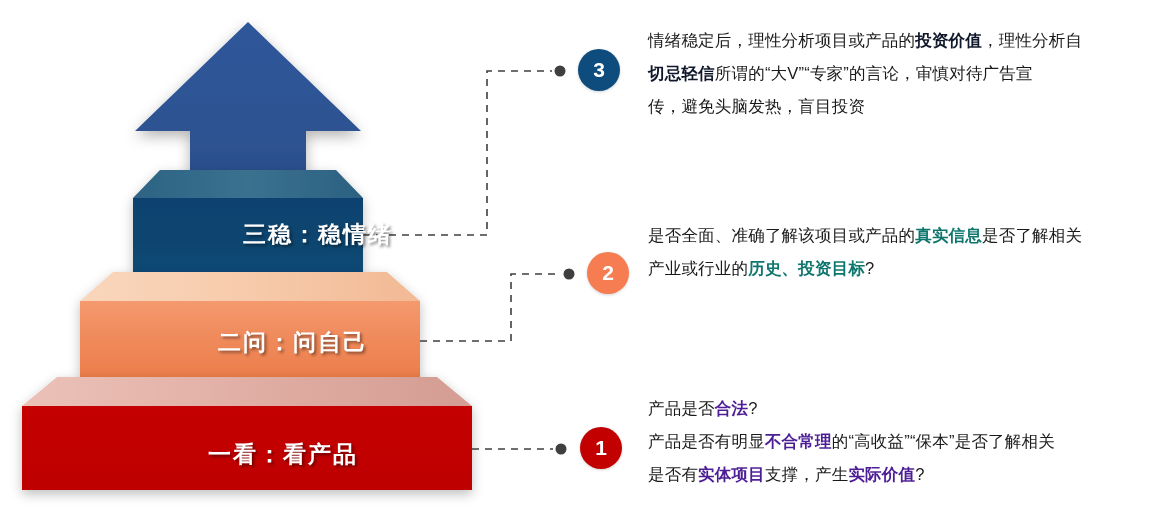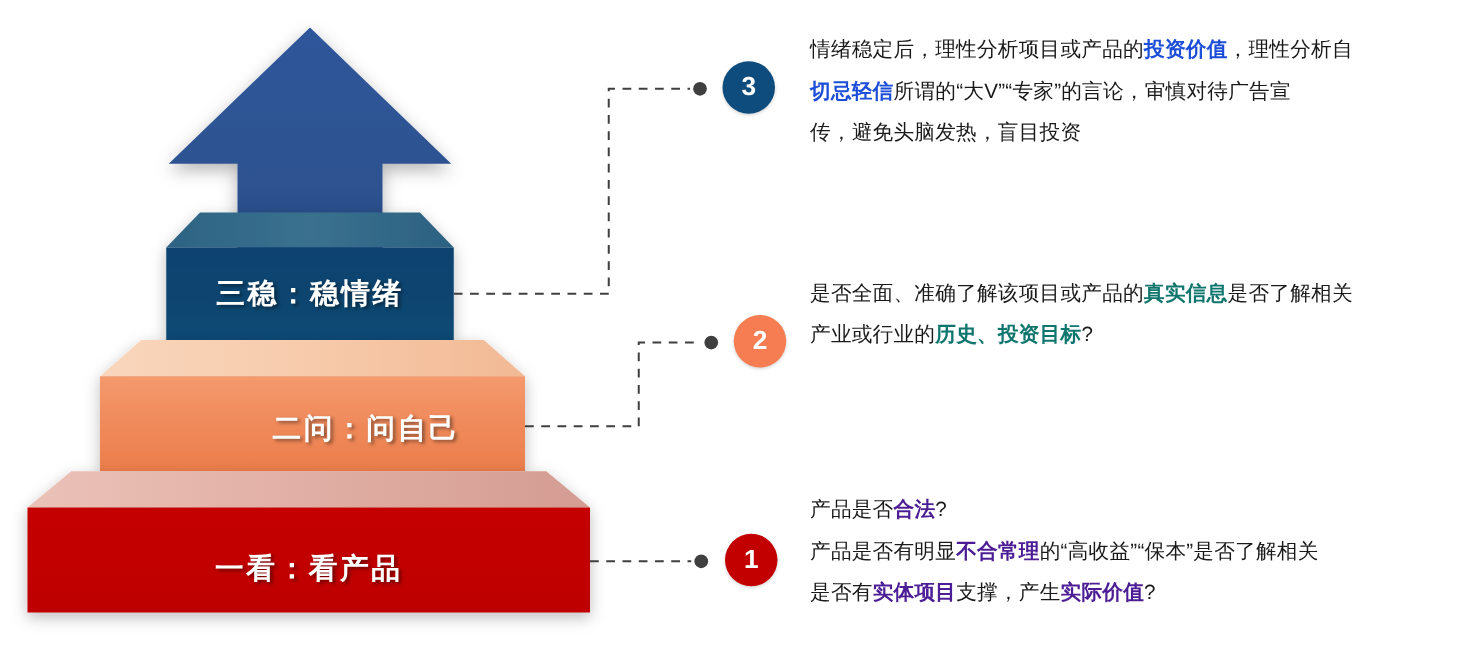--- a/index.html
+++ b/index.html
@@ -35,23 +35,23 @@
   .tier-label {
     position: absolute;
     font-size: 23px;
     font-weight: bold;
     color: #ffffff;
     letter-spacing: 2px;
     white-space: nowrap;
     text-shadow: 2px 2px 3px rgba(0,0,0,0.45);
     pointer-events: none;
   }
-  #tier-label-3 { left: 133px; top: 219px; width: 230px; text-align: center; }
+  #tier-label-3 { left: 133px; top: 219px; width: 230px; text-align: right; padding-left: 30px; }
   #tier-label-2 { left: 80px;  top: 327px; width: 288px; text-align: right; }
-  #tier-label-1 { left: 22px;  top: 439px; width: 450px; text-align: center; }
+  #tier-label-1 { left: 22px;  top: 439px; width: 450px; text-align: center; padding-left: 36px; }
 
   
   .badge {
     position: absolute;
     width: 42px;
     height: 42px;
     border-radius: 50%;
     color: #ffffff;
     font-size: 21px;
     font-weight: bold;
@@ -71,21 +71,21 @@
     line-height: 33px;
     color: #1a1a1a;
     letter-spacing: 0.2px;
   }
   #para-3 { left: 648px; top: 24px;  width: 520px; }
   #para-2 { left: 648px; top: 219px; width: 520px; }
   #para-1 { left: 648px; top: 392px; width: 520px; }
 
   .para-block p { margin: 0; }
 
-  .hl-blue   { color: #1d4ed8; font-weight: bold; }
+  .hl-blue   { color: #0f172a; font-weight: bold; }
   .hl-orange { color: #0f766e; font-weight: bold; }
   .hl-red    { color: #4c1d95; font-weight: bold; }
 </style>
 </head>
 <body>
 
 <div id="stage">
 
   <svg id="pyramid-svg" viewBox="0 0 520 519">
     <defs>

